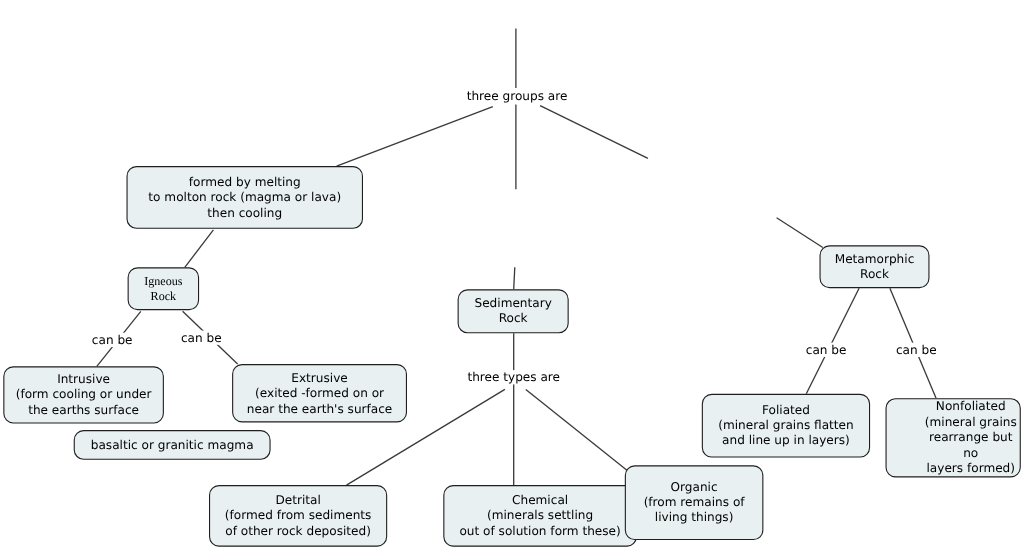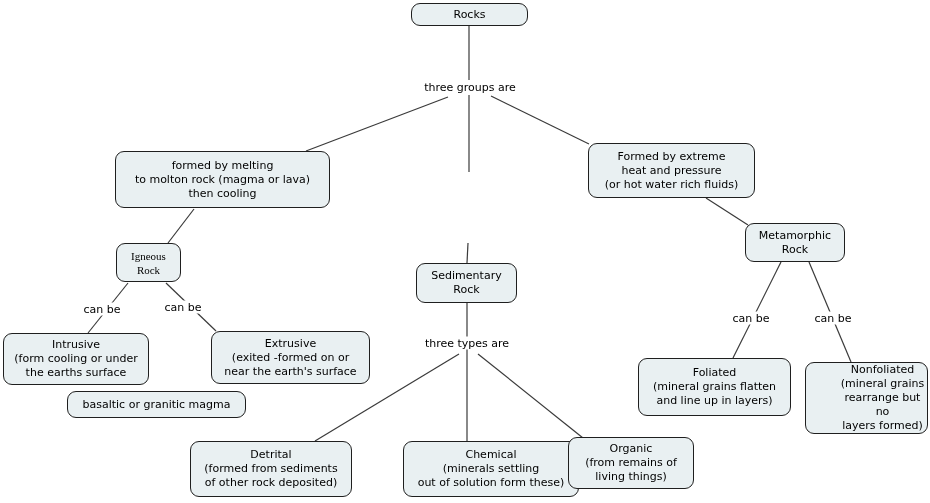--- a/index.html
+++ b/index.html
@@ -69,47 +69,43 @@
     <line x1="166" y1="283" x2="216" y2="331"></line>
     <line x1="468" y1="243" x2="467" y2="263"></line>
     <line x1="467" y1="303" x2="467" y2="441"></line>
     <line x1="459" y1="354" x2="315" y2="441"></line>
     <line x1="478" y1="354" x2="593" y2="446"></line>
     <line x1="706" y1="198" x2="748" y2="225"></line>
     <line x1="781" y1="262" x2="733" y2="358"></line>
     <line x1="809" y1="262" x2="851" y2="362"></line>
   </svg>
 
-  <div class="node" style="left:411px; top:3px;   width:117px; height:23px;">Rocks</div>
   <div class="node" style="left:115px; top:151px; width:215px; height:57px;">formed by melting
 to molton rock (magma or lava)
 then cooling</div>
   <div class="node" style="left:116px; top:243px; width:65px;  height:39px;font-family:Liberation Serif, serif;">Igneous
 Rock</div>
   <div class="node" style="left:3px;   top:333px; width:146px; height:52px;">Intrusive
 (form cooling or under
 the earths surface</div>
   <div class="node" style="left:177px; top:331px; width:159px; height:53px;margin-left:34px;">Extrusive
 (exited -formed on or
 near the earth's surface</div>
   <div class="node" style="left:67px;  top:391px; width:179px; height:27px;text-align:right;">basaltic or granitic magma</div>
   <div class="node" style="left:416px; top:263px; width:101px; height:40px;">Sedimentary
 Rock</div>
   <div class="node" style="left:190px; top:441px; width:162px; height:56px;">Detrital
 (formed from sediments
 of other rock deposited)</div>
   <div class="node" style="left:379px; top:441px; width:176px; height:56px;margin-left:24px;">Chemical
 (minerals settling
 out of solution form these)</div>
-  <div class="node" style="left:568px; top:437px; width:126px; height:52px;">Organic
+  <div class="node" style="left:568px; top:423px; width:126px; height:68px;">Organic
 (from remains of
 living things)</div>
-  <div class="node" style="left:588px; top:143px; width:167px; height:55px;">Formed by extreme
-heat and pressure
-(or hot water rich fluids)</div>
   <div class="node" style="left:745px; top:223px; width:100px; height:39px;">Metamorphic
 Rock</div>
   <div class="node" style="left:638px; top:358px; width:153px; height:58px;">Foliated
 (mineral grains flatten
 and line up in layers)</div>
   <div class="node" style="left:805px; top:362px; width:123px; height:72px;padding-left:34px;">Nonfoliated
 (mineral grains
 rearrange but no
 layers formed)</div>
 

